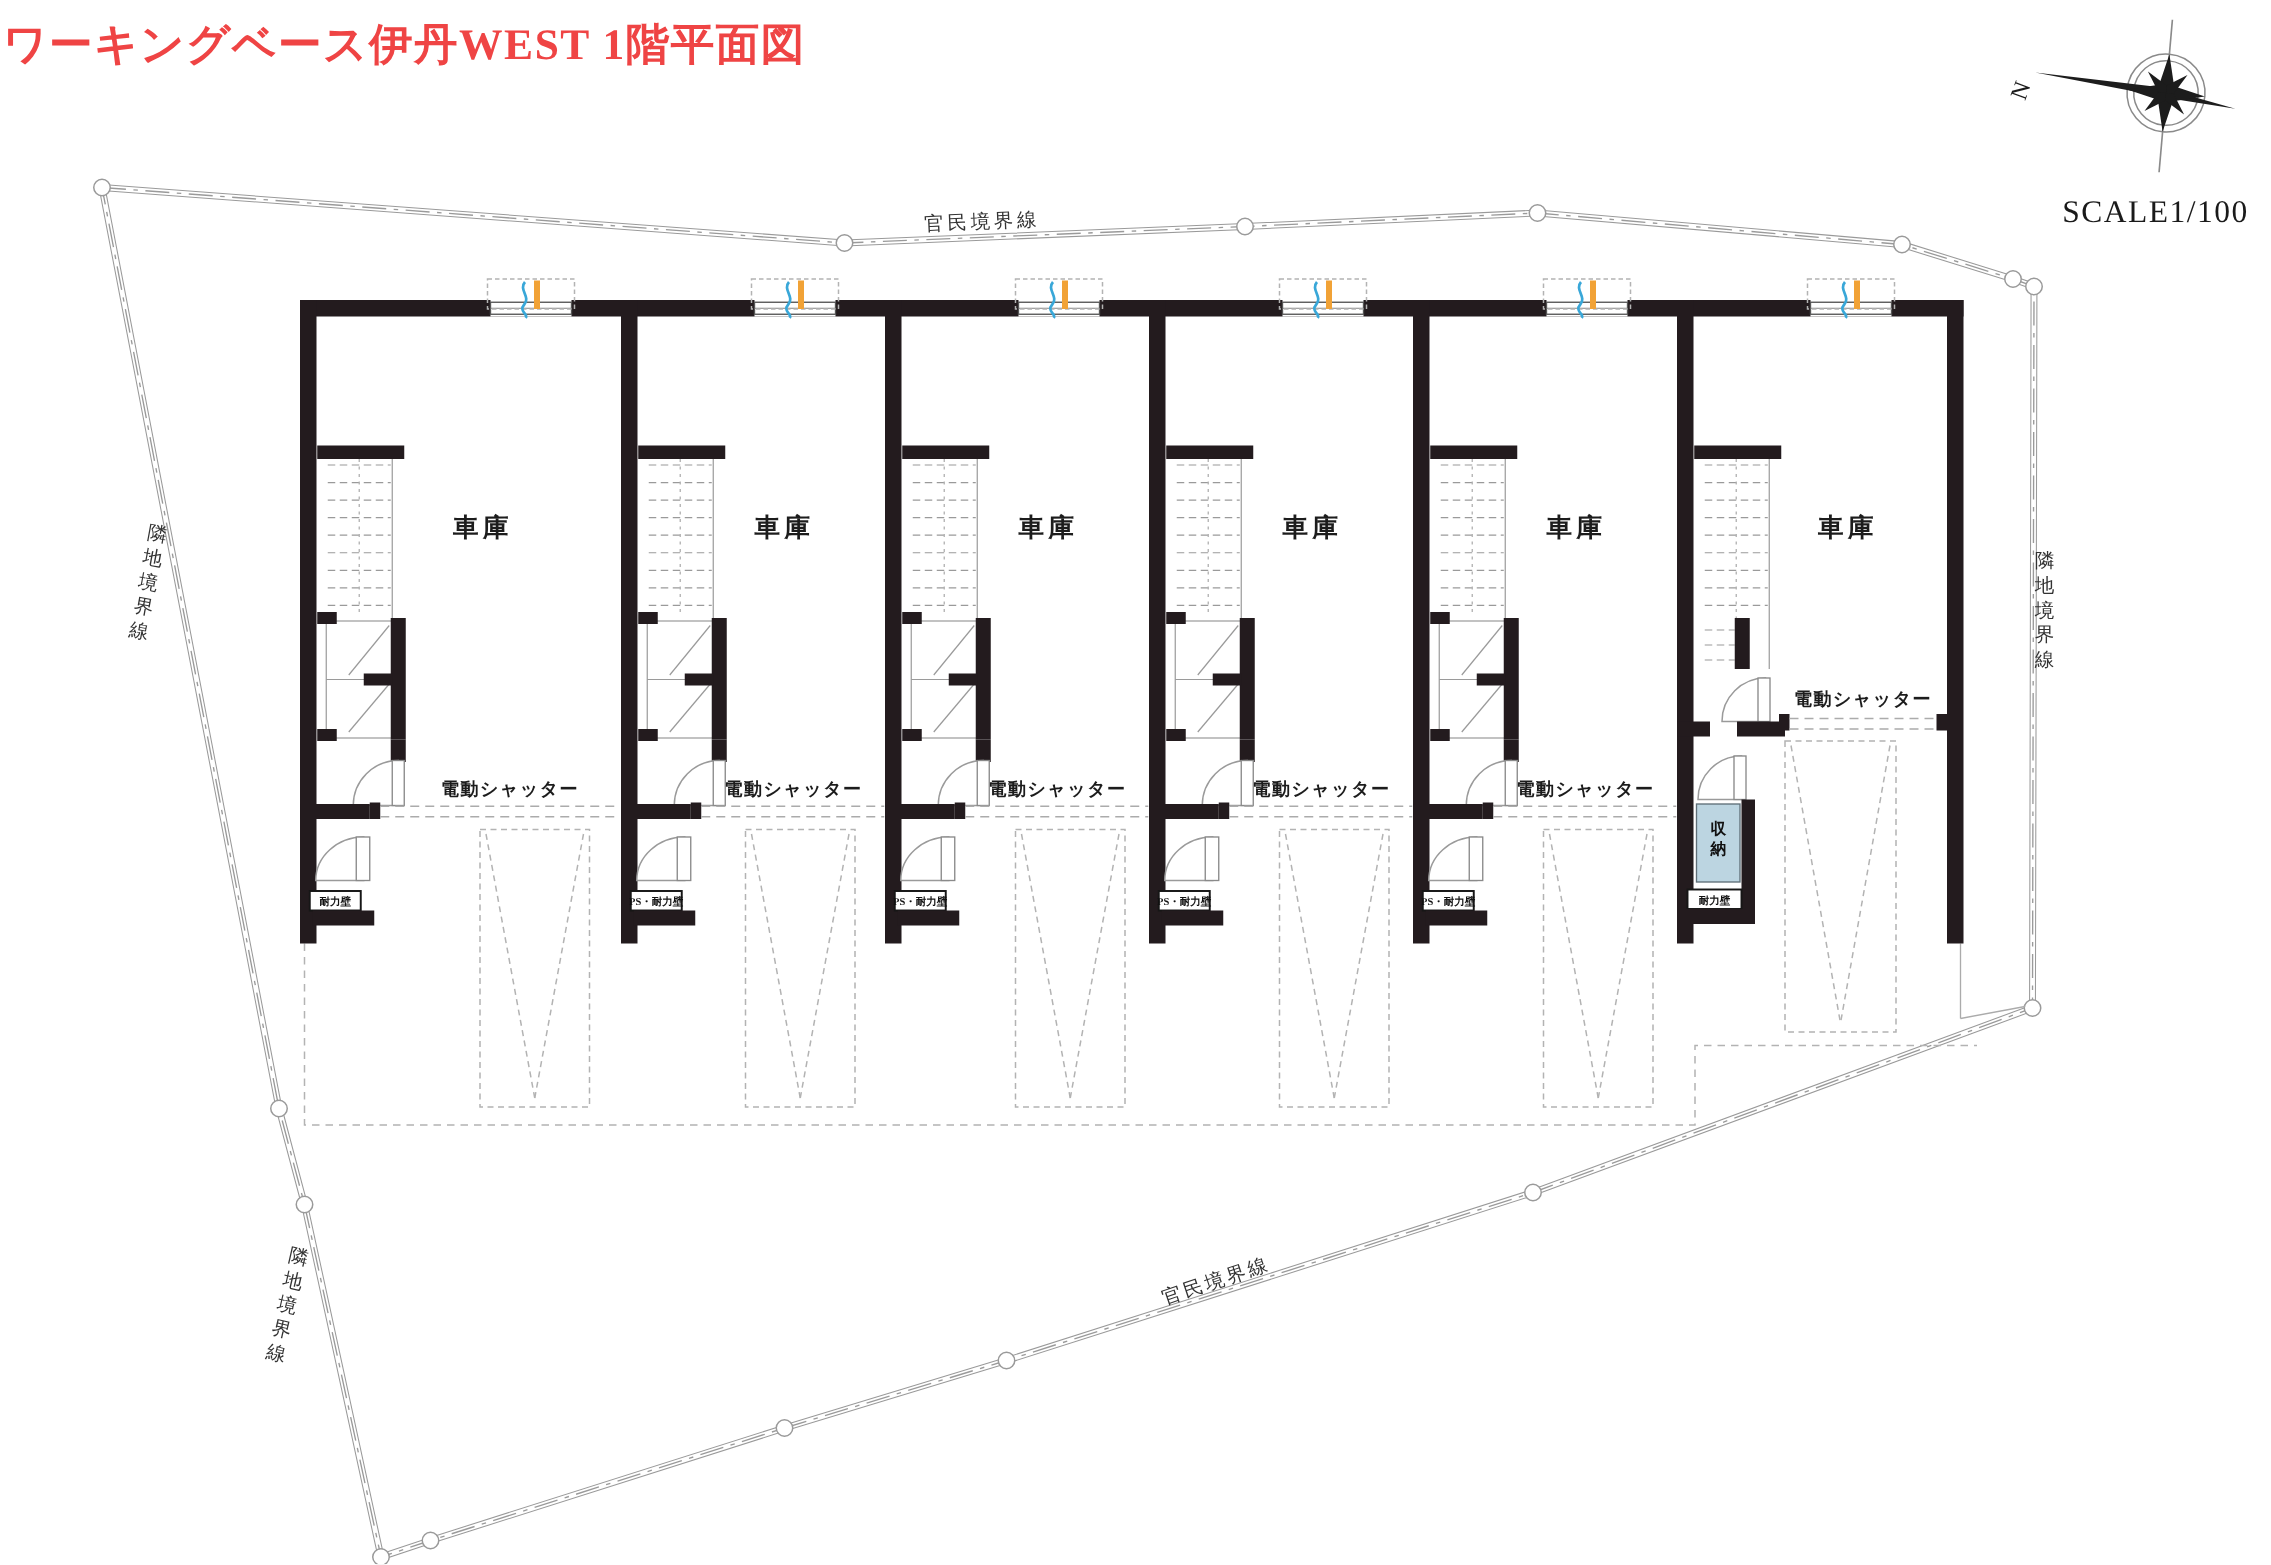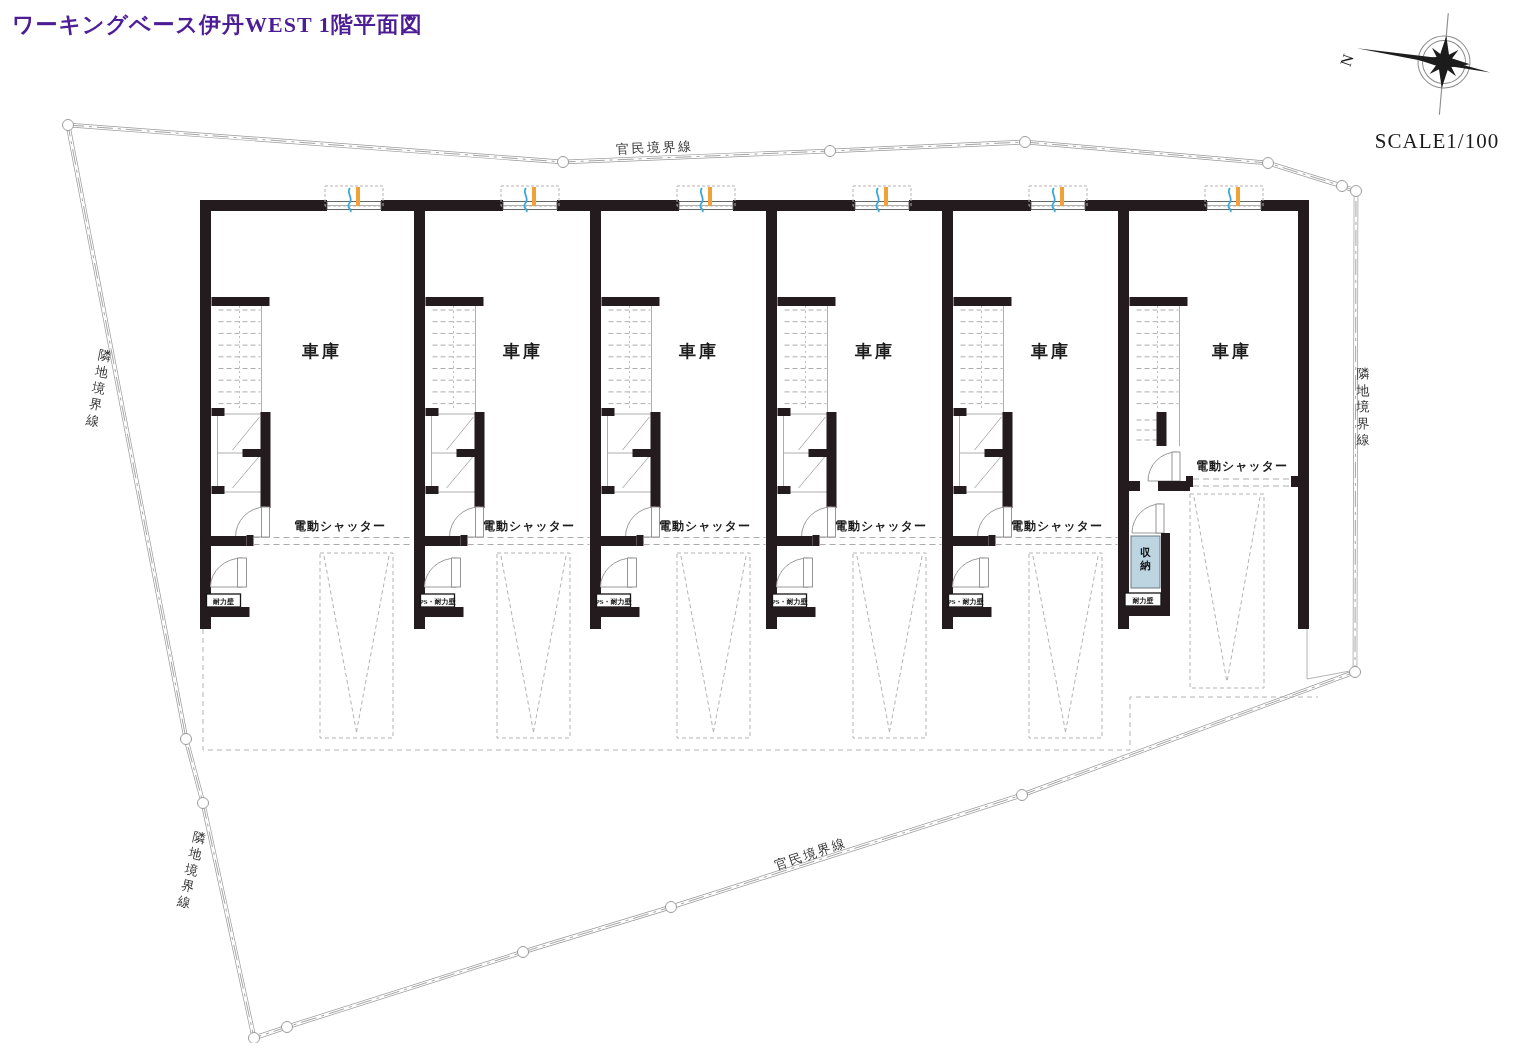--- a/index.html
+++ b/index.html
@@ -1,18 +1,18 @@
 <!DOCTYPE html>
 <html><head>
 <meta charset="utf-8">
 <style>
   html,body{margin:0;padding:0;background:#ffffff;}
   .page{position:relative;width:1514px;height:1043px;background:#ffffff;overflow:hidden;
         font-family:"Liberation Serif","DejaVu Serif",serif;}
-  .title{position:absolute;left:12px;top:10px;font-size:22px;font-weight:700;color:#4c1d95;
+  .title{position:absolute;left:2px;top:10px;font-size:29px;font-weight:700;color:#ef4444;
          letter-spacing:1px;white-space:nowrap;}
   svg{position:absolute;left:0;top:0;}
   .t-room{font-family:"Liberation Serif","DejaVu Serif",serif;font-size:17px;font-weight:700;
           fill:#1c1c1c;letter-spacing:3px;}
   .t-shutter{font-family:"Liberation Serif","DejaVu Serif",serif;font-size:12px;font-weight:700;
           fill:#1c1c1c;letter-spacing:1px;}
   .t-box{font-family:"Liberation Serif","DejaVu Serif",serif;font-size:7px;font-weight:700;fill:#111;}
   .t-storage{font-family:"Liberation Serif","DejaVu Serif",serif;font-size:10.5px;font-weight:700;fill:#111;}
   .t-boundary{font-family:"Liberation Serif","DejaVu Serif",serif;font-size:13px;fill:#333;}
   .t-scale{font-family:"Liberation Serif","DejaVu Serif",serif;font-size:21px;fill:#1a1a1a;letter-spacing:1px;}

